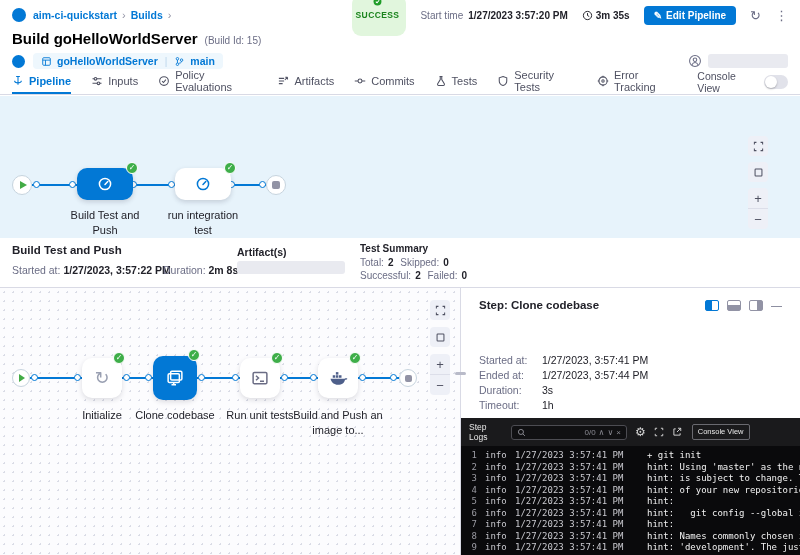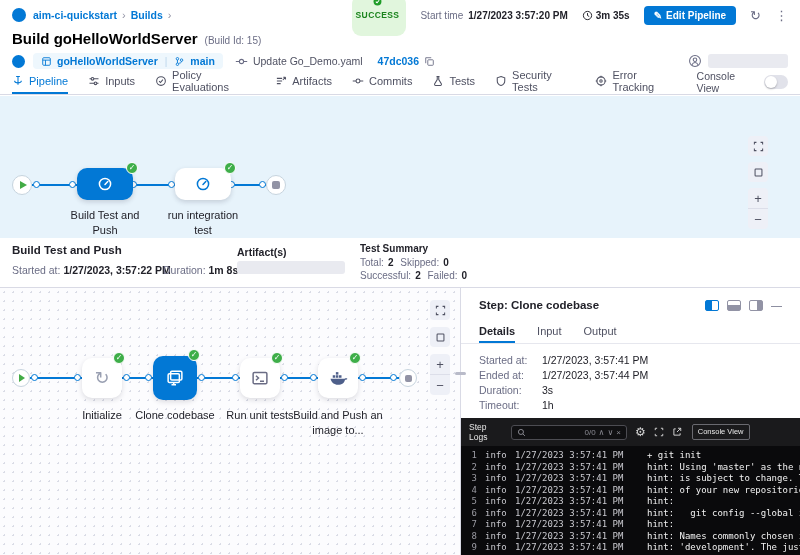--- a/index.html
+++ b/index.html
@@ -36,21 +36,21 @@
   .commit-wrap { display:flex; align-items:center; gap:5px; margin-left:12px; }
   .commit-msg { font-size:10.5px; color:#4f5162; }
   .commit-sha { font-size:10.5px; font-weight:bold; color:#0278d5; margin-left:10px; }
   .redacted { background:#e9eaf0; border-radius:3px; }
   .user-redacted { width:80px; height:14px; margin-left:6px; }
 
   
   .tabbar { position:absolute; top:70px; left:0; right:0; height:25px; display:flex; align-items:stretch; padding:0 12px; border-bottom:1px solid #d9dae5; background:#fff; }
   .tab { display:flex; align-items:center; gap:5px; font-size:11px; color:#4f5162; margin-right:20px; border-bottom:2px solid transparent; cursor:pointer; }
   .tab svg { flex:none; }
-  .tab.active { color:#0278d5; font-weight:normal; border-bottom-color:#0278d5; }
+  .tab.active { color:#0278d5; font-weight:bold; border-bottom-color:#0278d5; }
   .tabbar-right { margin-left:auto; display:flex; align-items:center; gap:7px; }
   .console-view-label { font-size:10.5px; color:#4f5162; }
   .toggle { width:26px; height:14px; border-radius:7px; background:#e1e2ea; position:relative; cursor:pointer; }
   .toggle .knob { position:absolute; left:1px; top:1px; width:12px; height:12px; border-radius:50%; background:#fff; box-shadow:0 1px 2px rgba(0,0,0,.25); }
 
   
   .stage-canvas { position:absolute; top:96px; left:0; right:0; height:142px; background:#e7f3fb; overflow:hidden; }
   .node-circle { position:absolute; width:20px; height:20px; border-radius:50%; background:#fff; border:1px solid #c7d4de; display:flex; align-items:center; justify-content:center; }
   .play-tri { width:0; height:0; border-left:7px solid #42ab45; border-top:4.5px solid transparent; border-bottom:4.5px solid transparent; margin-left:2px; }
   .stop-sq { width:8px; height:8px; border-radius:2px; background:#9293a5; }
@@ -173,32 +173,20 @@
       <span class="repo-name">goHelloWorldServer</span>
       <span class="pill-divider">|</span>
       <svg viewBox="0 0 16 16" width="11" height="11" fill="none" stroke="#0278d5" stroke-width="1.3">
           <circle cx="5" cy="4" r="1.8"></circle>
           <circle cx="5" cy="12" r="1.8"></circle>
           <circle cx="11" cy="6" r="1.8"></circle>
           <path d="M5 5.8v4.4M11 7.8c0 2-2 2.5-4 2.7"></path>
         </svg>
       <span class="branch-name">main</span>
     </div>
-    <div class="commit-wrap">
-      <svg viewBox="0 0 16 16" width="13" height="13" fill="none" stroke="#6b6d85" stroke-width="1.3">
-          <circle cx="8" cy="8" r="2.6"></circle>
-          <path d="M1 8h4.4M10.6 8H15"></path>
-        </svg>
-      <span class="commit-msg">Update Go_Demo.yaml</span>
-      <span class="commit-sha">47dc036</span>
-      <svg viewBox="0 0 16 16" width="11" height="11" fill="none" stroke="#6b6d85" stroke-width="1.3">
-          <rect x="5.5" y="5.5" width="8" height="8" rx="1"></rect>
-          <path d="M2.5 10.5v-8h8"></path>
-        </svg>
-    </div>
     <div class="spacer"></div>
     <svg viewBox="0 0 16 16" width="14" height="14" fill="none" stroke="#6b6d85" stroke-width="1.2">
         <circle cx="8" cy="8" r="6.2"></circle>
         <circle cx="8" cy="6.5" r="2"></circle>
         <path d="M4.5 12.4c.7-1.8 2-2.7 3.5-2.7s2.8.9 3.5 2.7"></path>
       </svg>
     <div class="redacted user-redacted"></div>
   </div>
 
   <div class="tabbar">
@@ -318,21 +306,21 @@
   </div>
 
   <div class="stage-details">
     <div class="sd-name">Build Test and Push</div>
     <div class="sd-started">
       <span class="sd-label">Started at:</span>
       <span class="sd-value">1/27/2023, 3:57:22 PM</span>
     </div>
     <div class="sd-duration">
       <span class="sd-label">Duration:</span>
-      <span class="sd-value">1m 8s</span>
+      <span class="sd-value">2m 8s</span>
     </div>
     <div class="sd-artifacts-title">Artifact(s)</div>
     <div class="redacted artifact-redacted"></div>
     <div class="sd-test-title">Test Summary</div>
     <div class="sd-test-l2">
       <span class="sd-label">Total:</span><span class="sd-value">2</span>
       <span class="sd-label">Skipped:</span><span class="sd-value">0</span>
     </div>
     <div class="sd-test-l3">
       <span class="sd-label">Successful:</span><span class="sd-value">2</span>
@@ -430,25 +418,20 @@
         <div class="view-ic active">
             <div class="fill-left"></div>
           </div>
         <div class="view-ic">
             <div class="fill-bottom"></div>
           </div>
         <div class="view-ic">
             <div class="fill-right"></div>
           </div>
         <span class="sp-minus">—</span>
-      </div>
-      <div class="sp-tabs">
-        <div class="sp-tab active">Details</div>
-        <div class="sp-tab">Input</div>
-        <div class="sp-tab">Output</div>
       </div>
 
       <div class="sp-field" style="top:66px;">
         <span class="f-label">Started at:</span>
           <span class="f-value">1/27/2023, 3:57:41 PM</span>
       </div>
       <div class="sp-field" style="top:81px;">
         <span class="f-label">Ended at:</span>
           <span class="f-value">1/27/2023, 3:57:44 PM</span>
       </div>

